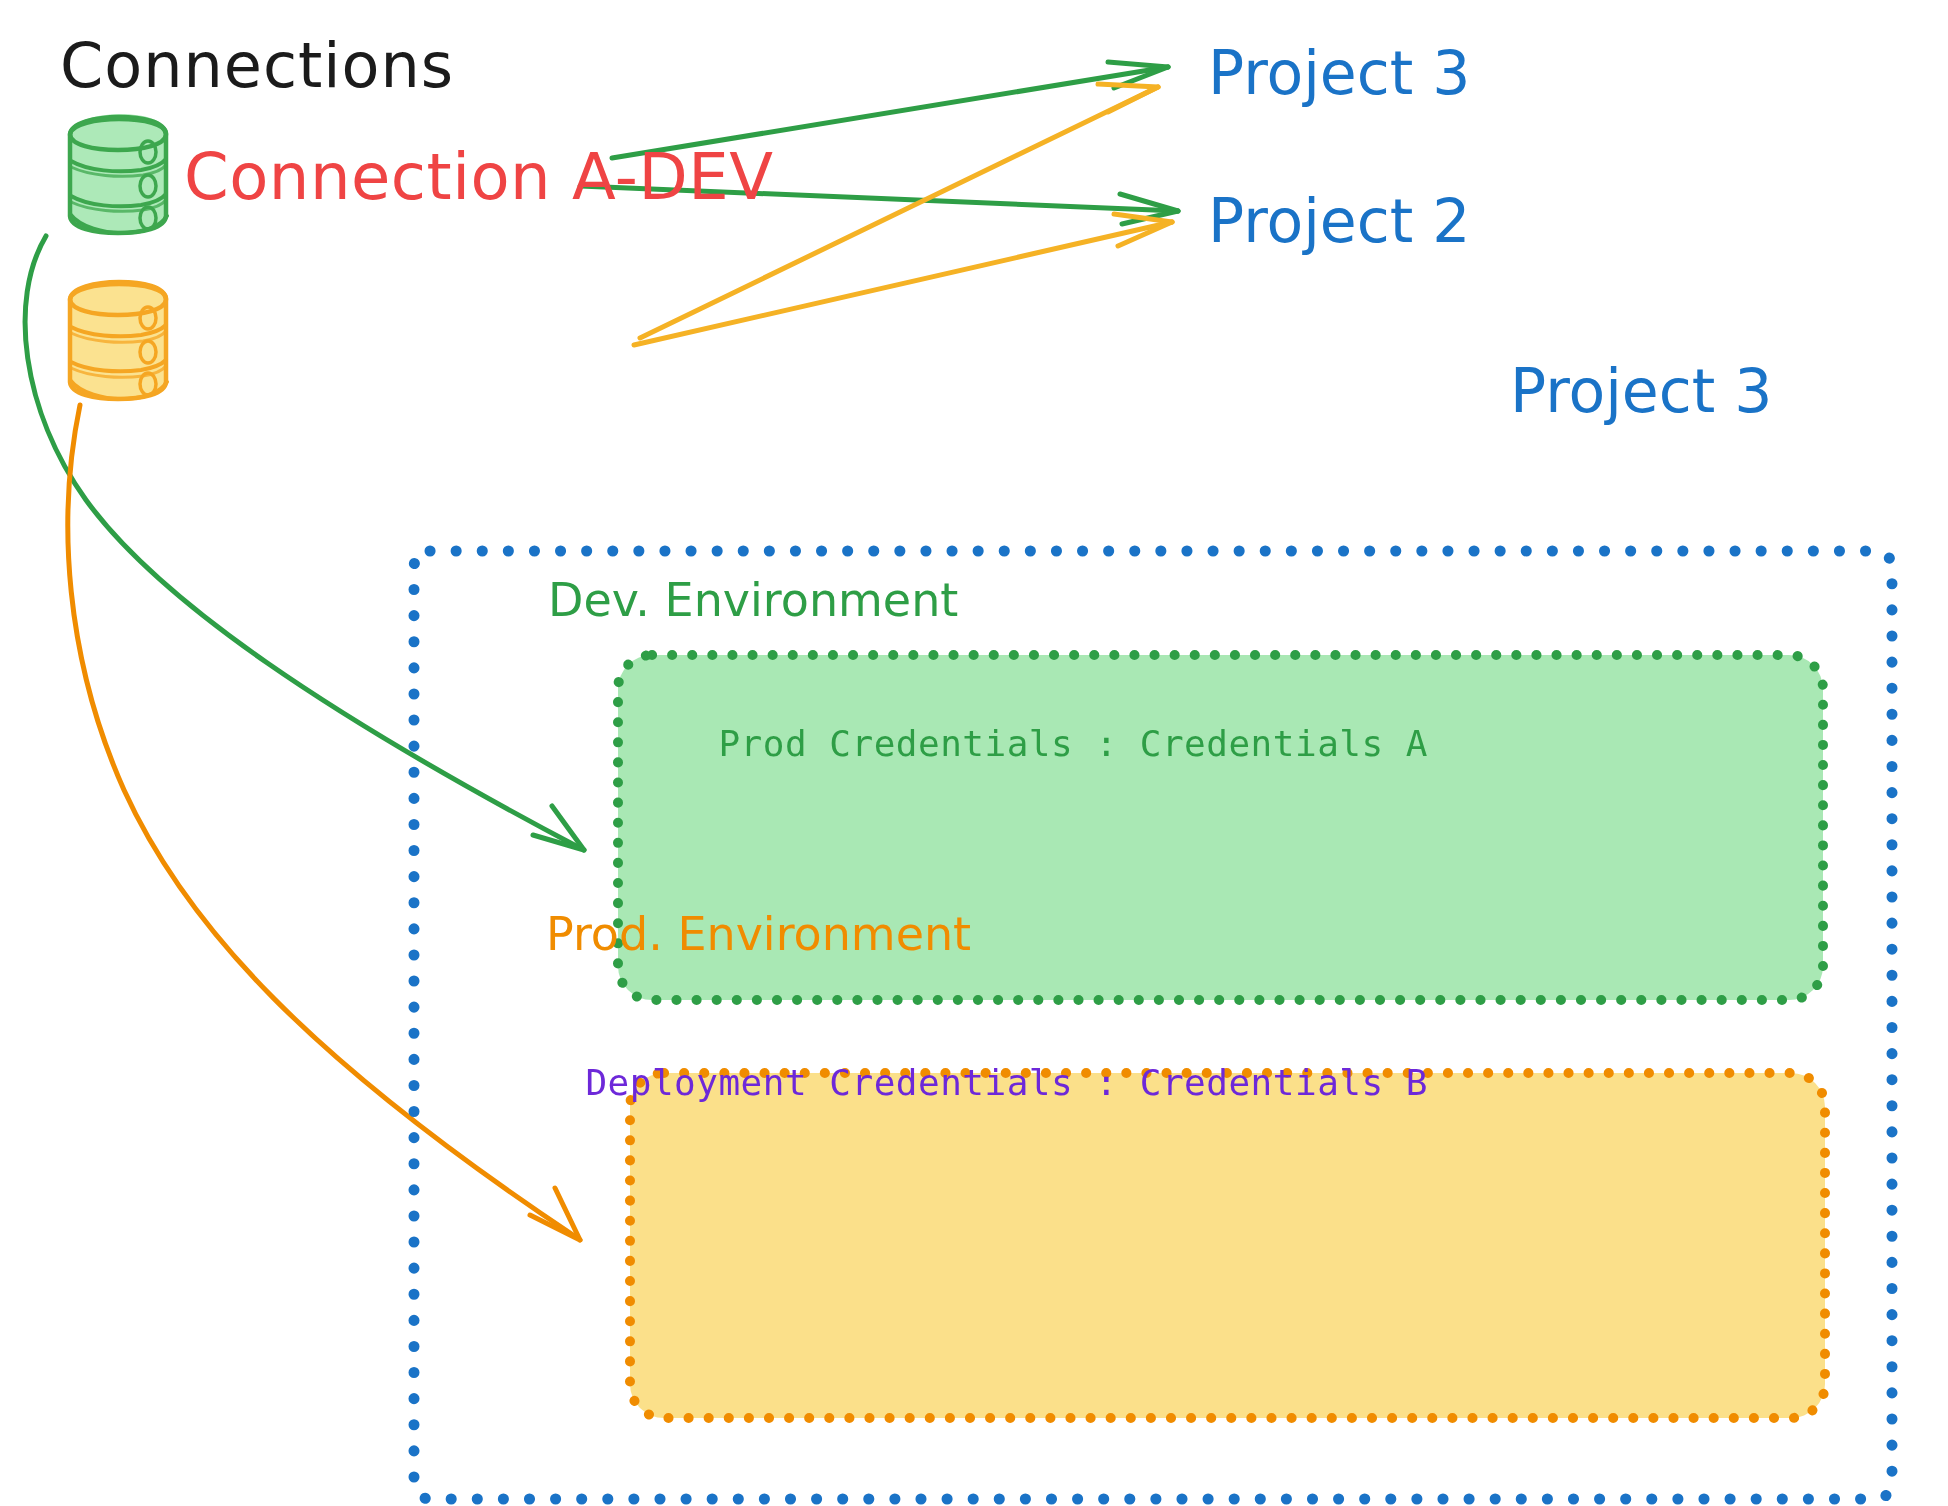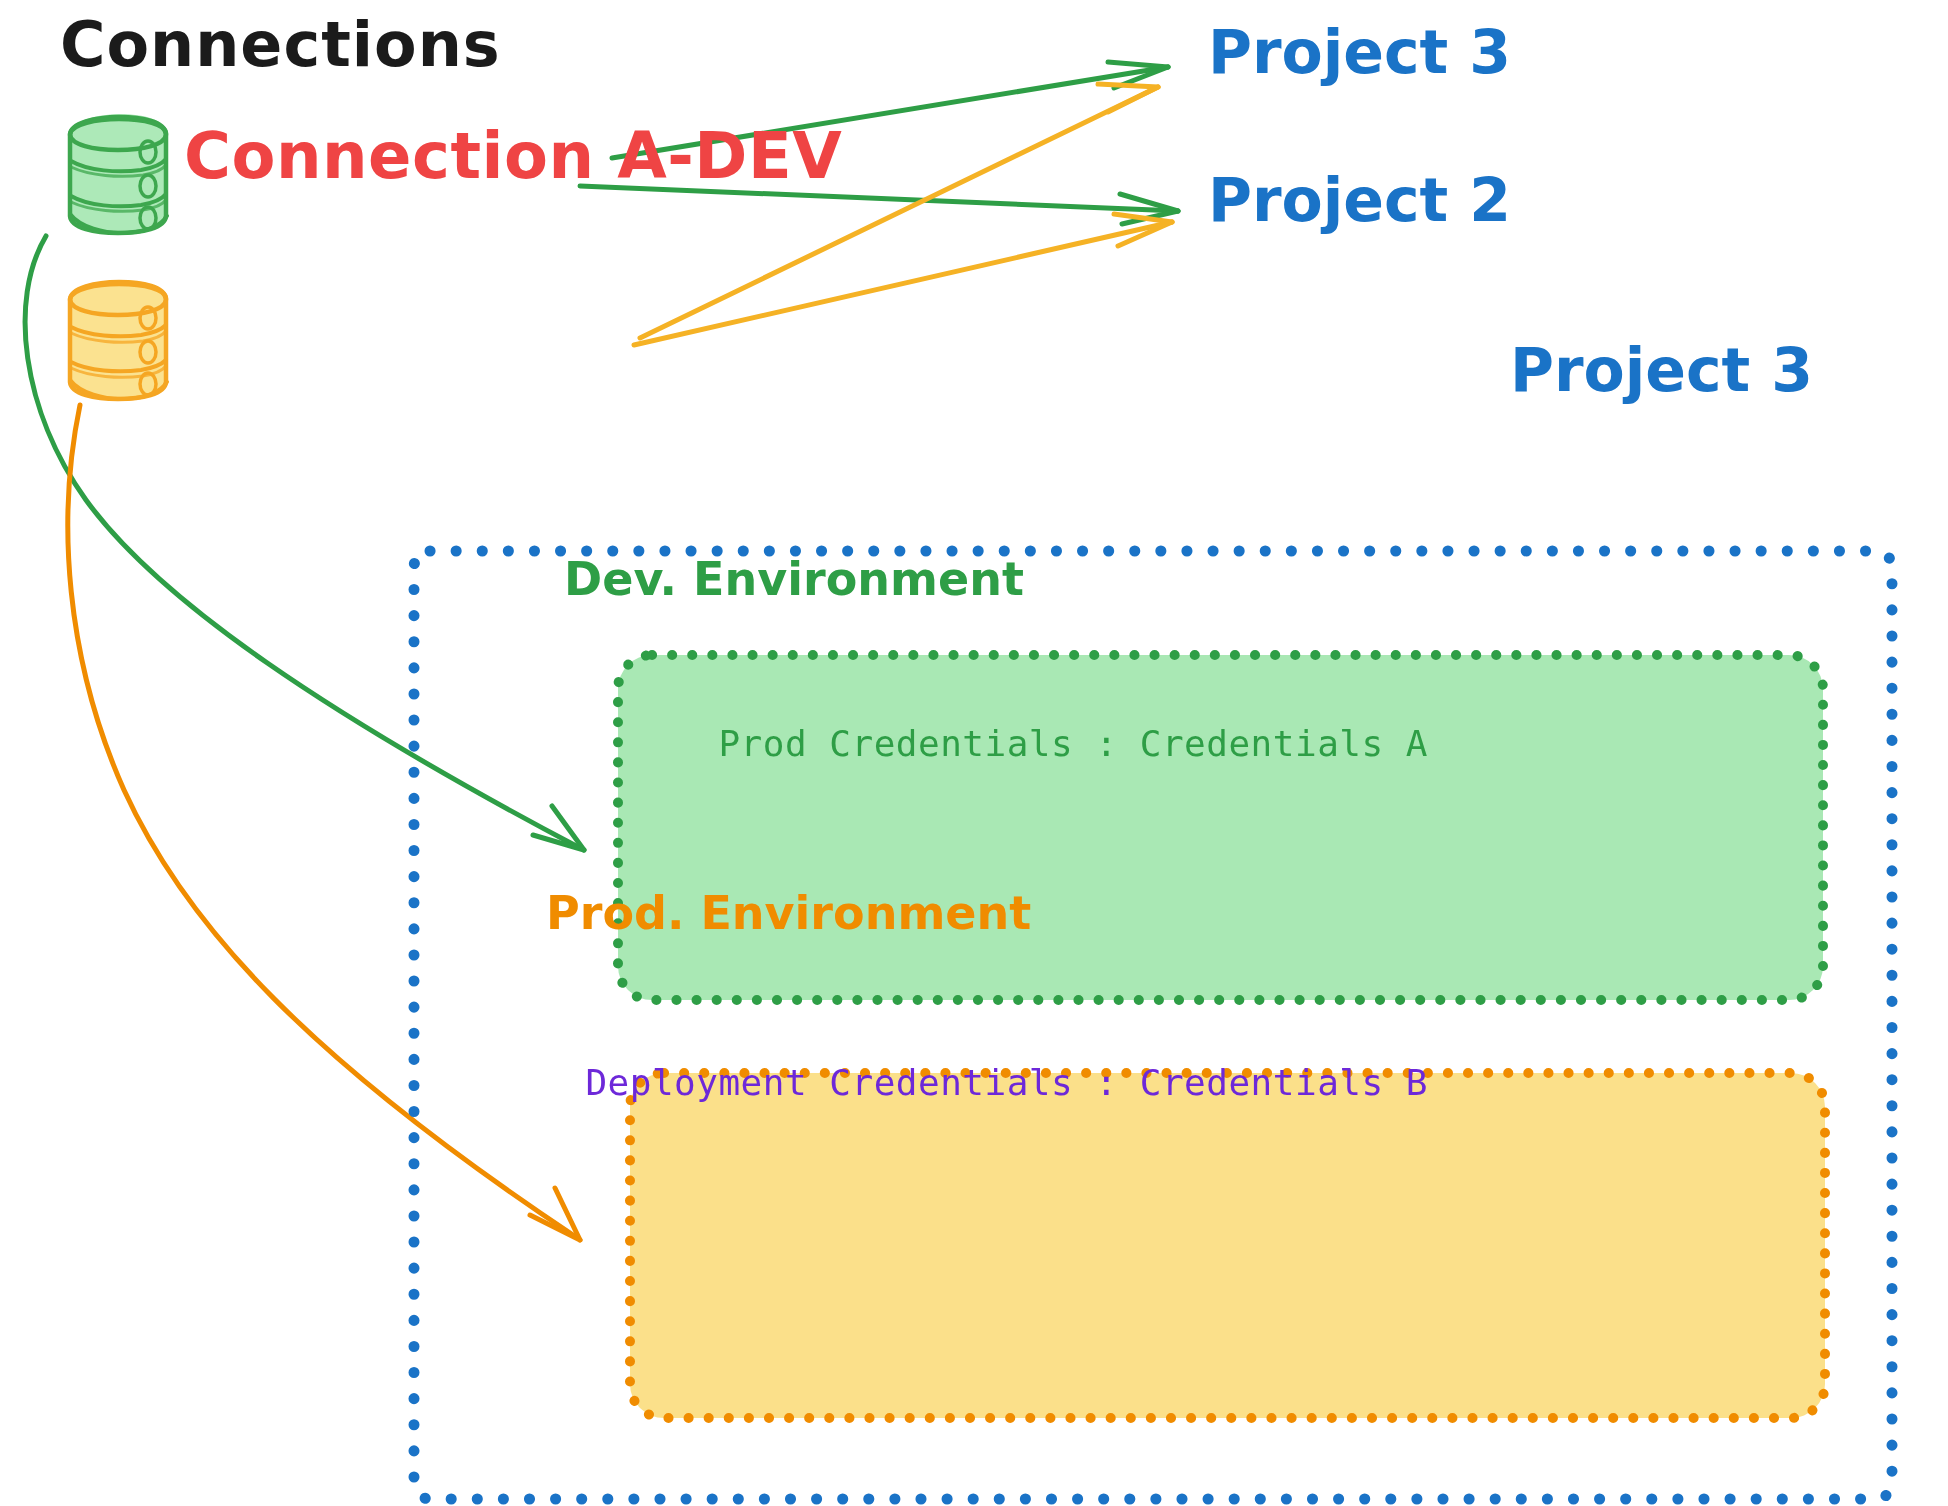--- a/index.html
+++ b/index.html
@@ -3,39 +3,39 @@
 <meta charset="utf-8">
 <style>
   html,body{margin:0;padding:0;background:#fff;}
   body{
     width:1948px;height:1506px;position:relative;overflow:hidden;
     font-family:"DejaVu Sans", sans-serif;
   }
   #stage{position:absolute;left:0;top:0;width:1948px;height:1506px;}
   svg#canvas{position:absolute;left:0;top:0;width:1948px;height:1506px;}
 
-  .hand{font-family:"DejaVu Sans", sans-serif;font-weight:700;}
+  .hand{font-family:"DejaVu Sans", sans-serif;font-weight:400;margin-top:21px;}
   .mono{font-family:"DejaVu Sans Mono","Liberation Mono",monospace;}
 
   .lbl{position:absolute;white-space:nowrap;line-height:1;}
 
   #title-connections{
     left:60px;top:14px;font-size:62px;color:#1b1b1b;letter-spacing:1px;
   }
   #label-conn-a{
     left:184px;top:124px;font-size:64px;color:#ef4444;letter-spacing:.5px;
   }
   #label-conn-b{
     left:174px;top:305px;font-size:50px;color:#F08C00;letter-spacing:.5px;
   }
   #label-project-3{left:1208px;top:22px;font-size:60px;color:#1a73c7;}
   #label-project-2{left:1208px;top:170px;font-size:60px;color:#1a73c7;}
   #label-project-1{left:1510px;top:340px;font-size:60px;color:#1a73c7;}
 
-  #label-dev-env{left:564px;top:556px;font-size:46px;color:#2E9E46;}
+  #label-dev-env{left:548px;top:556px;font-size:46px;color:#2E9E46;}
   #label-prod-env{left:546px;top:890px;font-size:46px;color:#F08C00;}
 
   #label-dev-cred{
     right:520px;top:726px;font-size:36px;color:#2E9E46;letter-spacing:.5px;
   }
   #label-prod-cred{
     right:520px;top:1065px;font-size:36px;color:#6d28d9;letter-spacing:.5px;text-align:center;
   }
 </style>
 </head>

